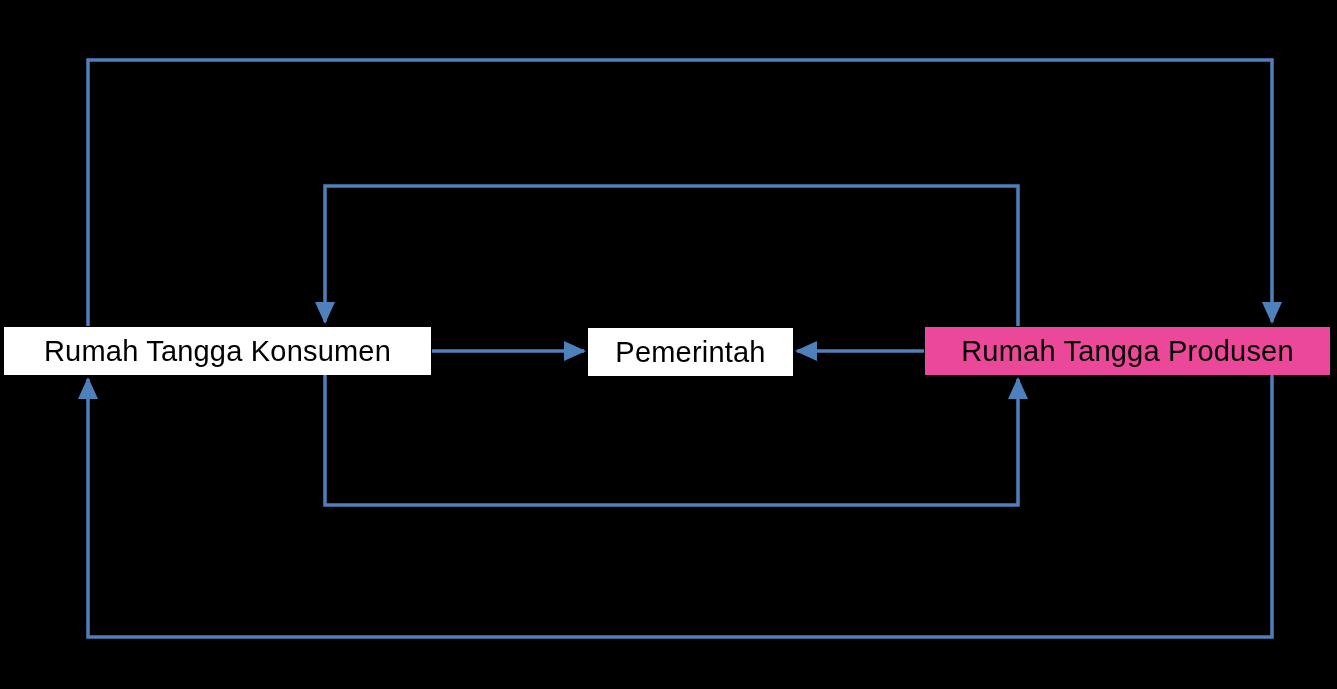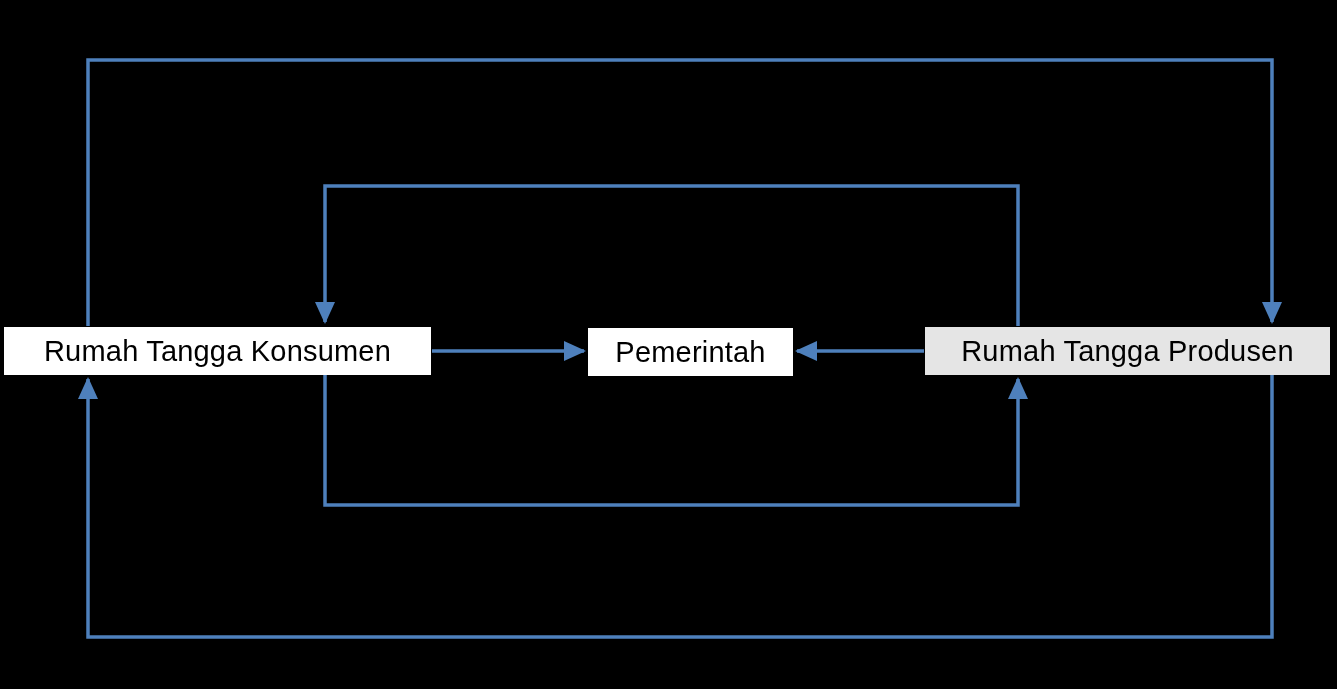--- a/index.html
+++ b/index.html
@@ -56,17 +56,17 @@
     </svg>
 
   <div class="node" style="left: 4px; top: 327px; width: 427px; height: 48px; background: rgb(255, 255, 255); color: rgb(0, 0, 0);">
     <span>Rumah Tangga Konsumen</span>
   </div>
 
   <div class="node" style="left: 588px; top: 328px; width: 205px; height: 48px; background: rgb(255, 255, 255); color: rgb(0, 0, 0);">
     <span>Pemerintah</span>
   </div>
 
-  <div class="node" style="left: 925px; top: 327px; width: 405px; height: 48px; background: #e5e5e5; color: rgb(0, 0, 0);">
+  <div class="node" style="left: 925px; top: 327px; width: 405px; height: 48px; background: #ec4899; color: rgb(0, 0, 0);">
     <span>Rumah Tangga Produsen</span>
   </div>
 
 </div>
 
 </body></html>

